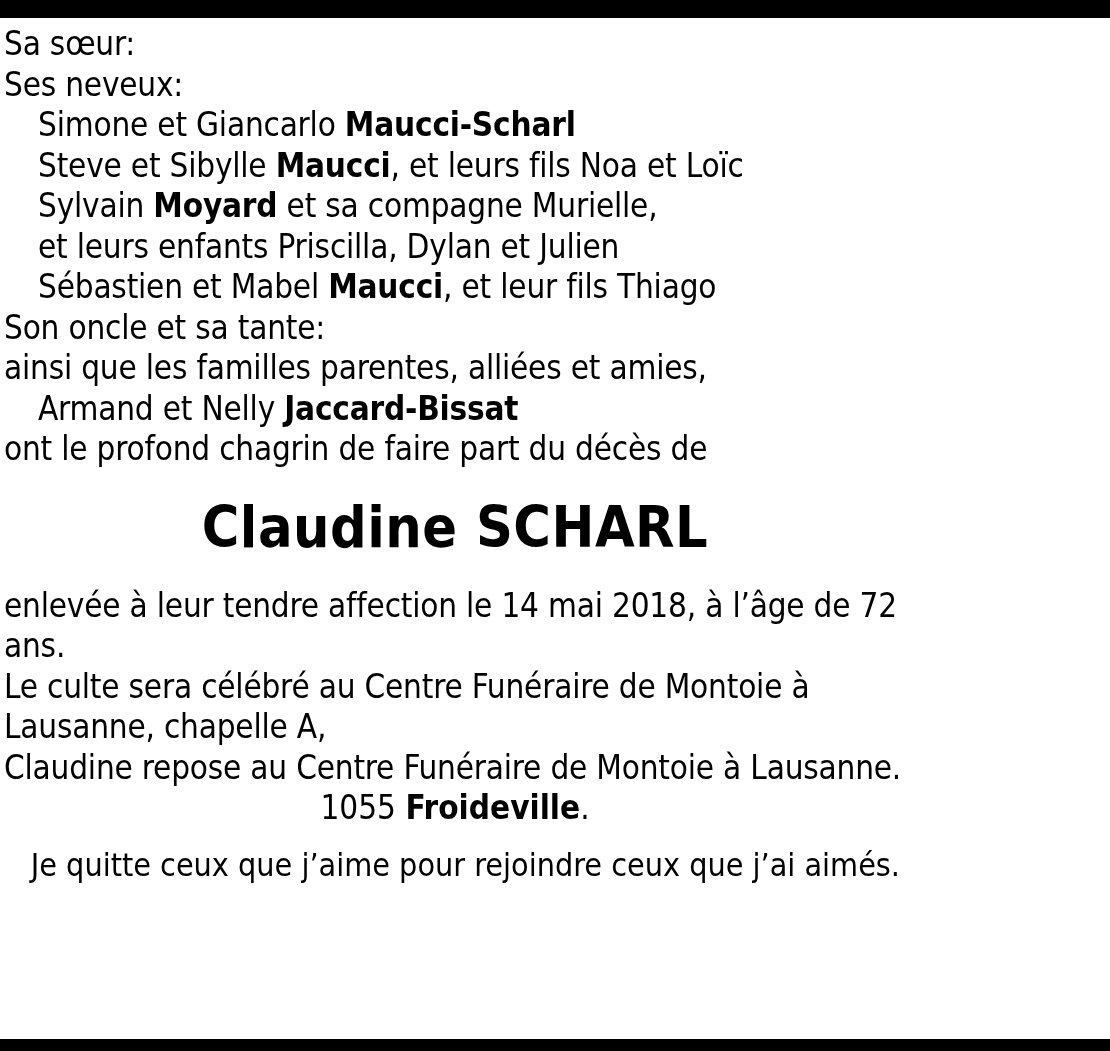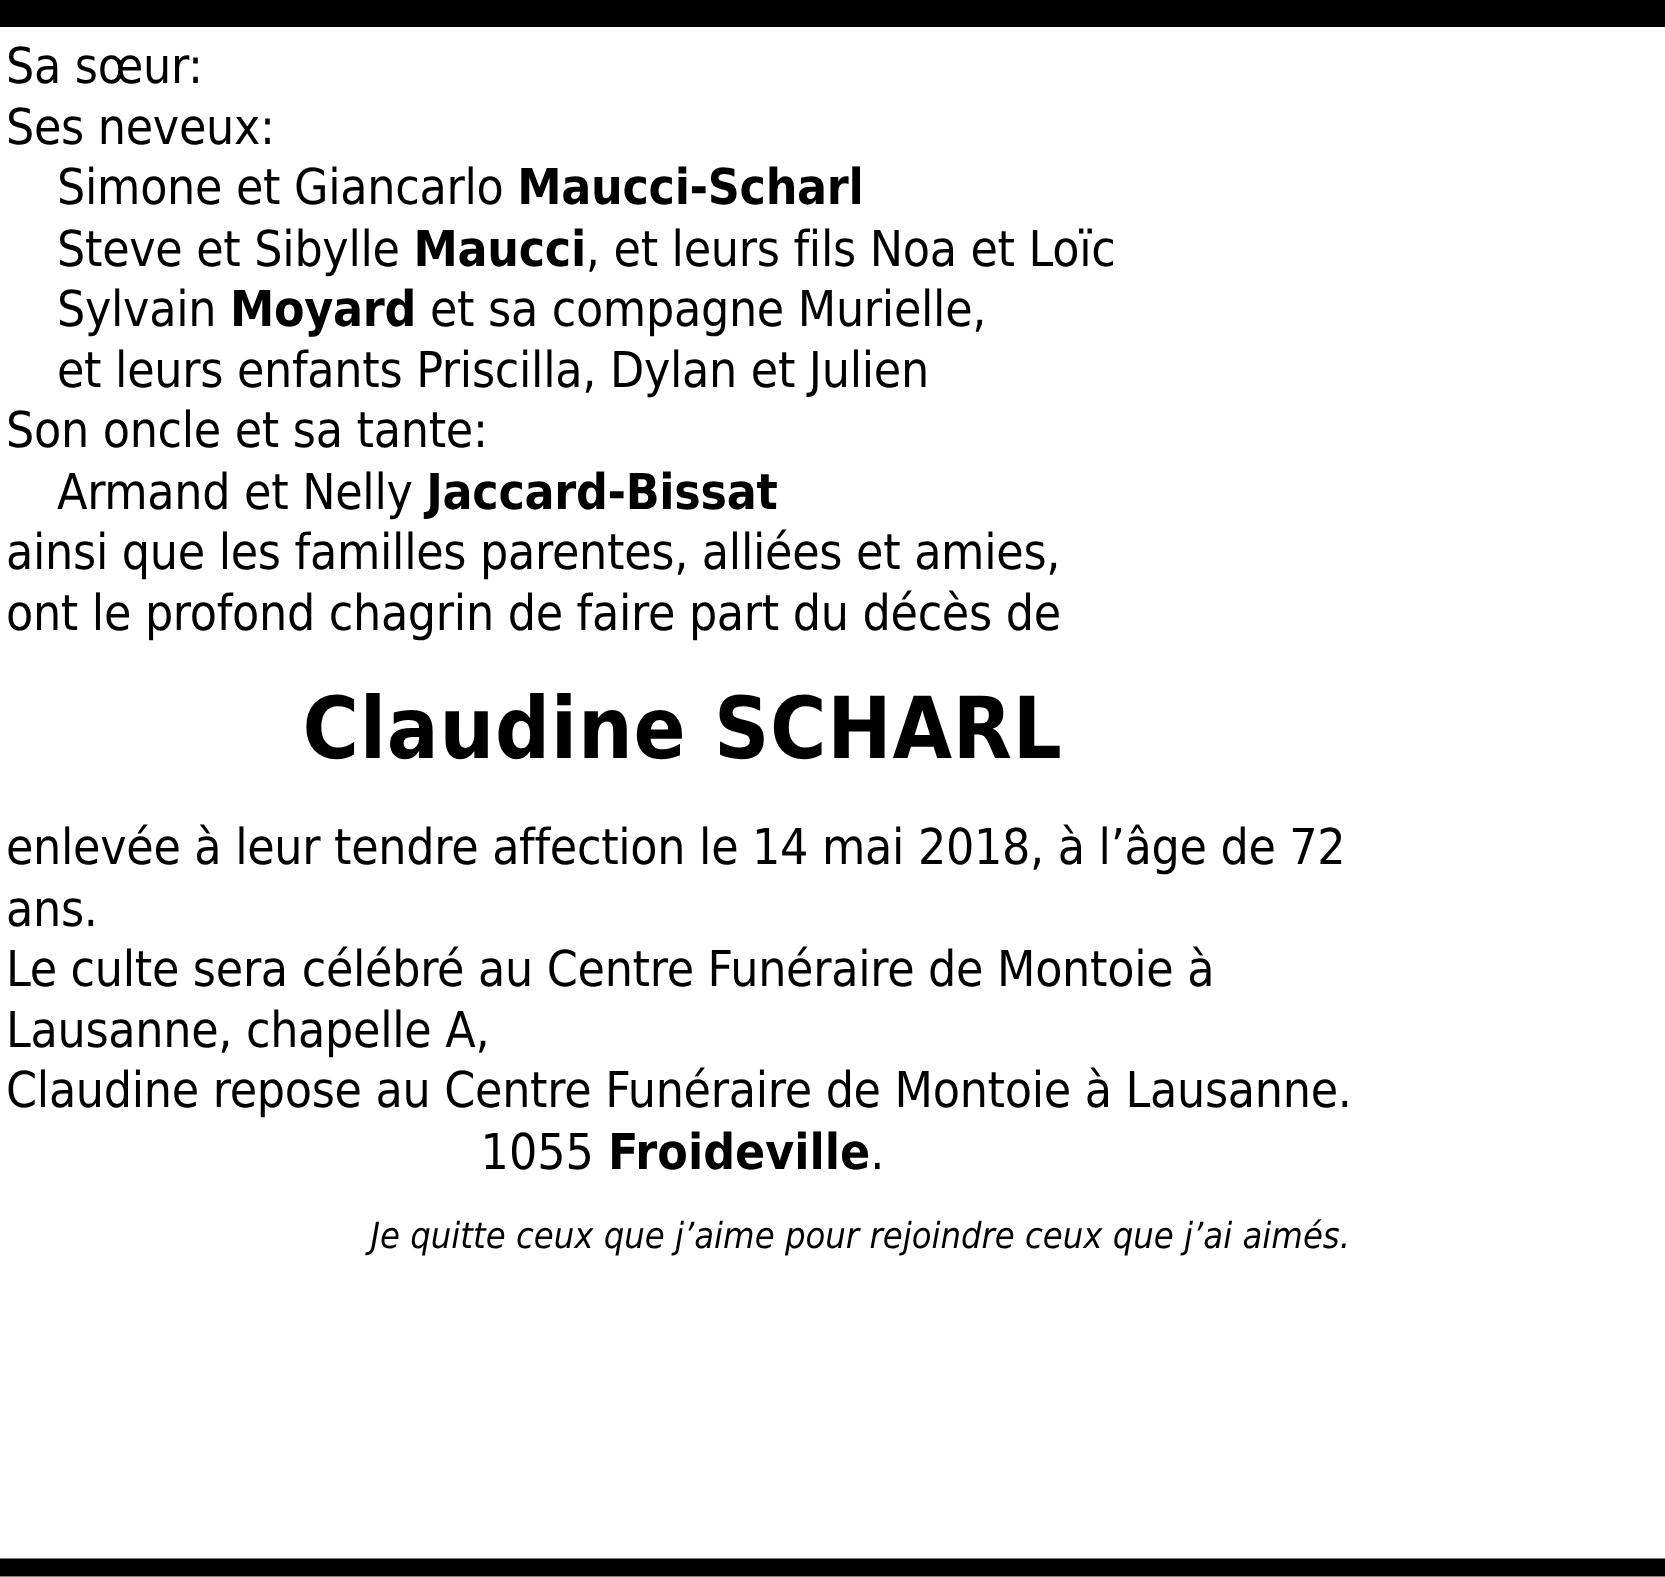--- a/index.html
+++ b/index.html
@@ -69,22 +69,21 @@
   }
   .para {
     font-size: 33px;
     line-height: 40.5px;
     letter-spacing: -0.2px;
   }
   .para.justify {
     text-align: justify;
   }
   .quote {
-    font-style: italic;
-    font-size: 24px;
+    font-size: 32px;
     line-height: 40px;
     text-align: right;
     padding-right: 6px;
     margin-top: 16px;
   }
   .addr-second {
     text-align: center;
     font-size: 33px;
     line-height: 40.5px;
   }
@@ -103,26 +102,27 @@
     <div class="line">Ses neveux:</div>
 
     <div class="line indent"><span>Simone et Giancarlo </span><span class="b">Maucci-Scharl</span></div>
 
     <div class="line indent"><span>Steve et Sibylle </span><span class="b">Maucci</span><span>, et leurs fils Noa et Loïc</span></div>
 
     <div class="line indent"><span>Sylvain </span><span class="b">Moyard</span><span> et sa compagne Murielle,</span></div>
 
     <div class="line indent"><span>et leurs enfants Priscilla, Dylan et Julien</span><span class="b"></span><span></span></div>
 
+    <div class="line indent"><span>Sébastien et Mabel </span><span class="b">Maucci</span><span>, et leur fils Thiago</span></div>
 
     <div class="line">Son oncle et sa tante:</div>
 
+    <div class="line">ainsi que les familles parentes, alliées et amies,</div>
+
     <div class="line indent"><span>Armand et Nelly </span><span class="b">Jaccard-Bissat</span></div>
-
-    <div class="line">ainsi que les familles parentes, alliées et amies,</div>
 
     <div class="line">ont le profond chagrin de faire part du décès de</div>
 
     <div class="name-block">Claudine SCHARL</div>
 
     <div class="para">enlevée à leur tendre affection le 14 mai 2018, à l’âge de 72 ans.</div>
 
     <div class="para">Le culte sera célébré au Centre Funéraire de Montoie à Lausanne, chapelle A,</div>
 
 

